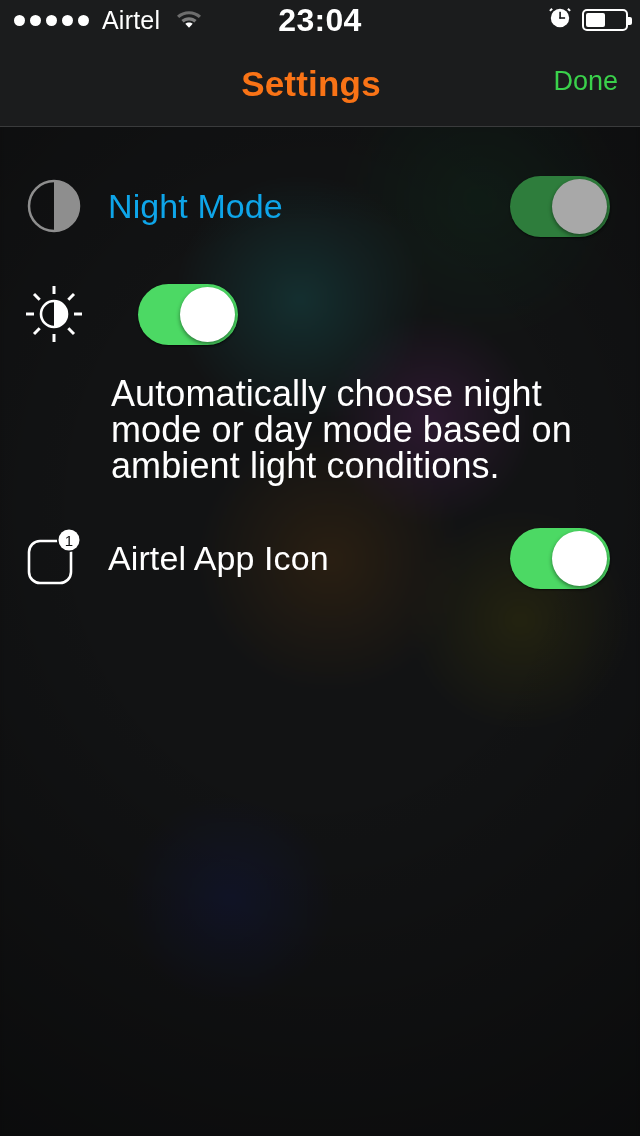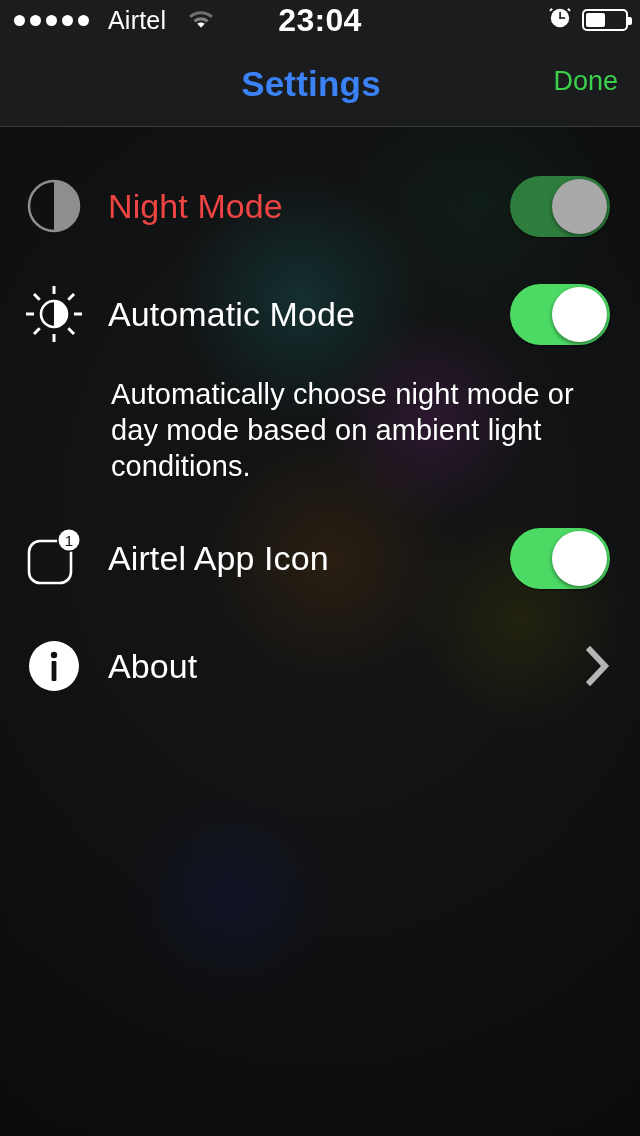--- a/index.html
+++ b/index.html
@@ -49,21 +49,21 @@
     display: flex;
     align-items: center;
     color: #ffffff;
     font-size: 24px;
     z-index: 10;
   }
   .sb-left {
     display: flex;
     align-items: center;
     padding-left: 14px;
-    gap: 19px;
+    gap: 13px;
   }
   .signal-dots { display: flex; align-items: center; gap: 5px; }
   .dot {
     width: 11px; height: 11px;
     border-radius: 50%;
     background: #ffffff;
   }
   .carrier { font-size: 25px; letter-spacing: 0.2px; }
   .wifi-icon { display: block; margin-left: 2px; margin-top: 1px; }
   .sb-center {
@@ -111,21 +111,21 @@
     background: #1b1c1d;
     border-bottom: 1px solid #3a3b3c;
     box-sizing: border-box;
     z-index: 9;
   }
   .nav-title {
     position: absolute;
     left: 0; right: 18px;
     top: 24px;
     text-align: center;
-    color: #3b82f6;
+    color: #f97316;
     font-size: 35px;
     font-weight: bold;
     letter-spacing: 0.2px;
   }
   .nav-done {
     position: absolute;
     right: 22px;
     top: 26px;
     color: #3ad14b;
     font-size: 27px;
@@ -151,21 +151,21 @@
     display: flex;
     align-items: center;
     justify-content: center;
   }
   .row-label {
     flex: 1;
     color: #ffffff;
     font-size: 34px;
     letter-spacing: 0.1px;
   }
-  .row.disabled .row-label { color: #ef4444; }
+  .row.disabled .row-label { color: #0ea5e9; }
   .row-accessory {
     min-width: 130px;
     display: flex;
     align-items: center;
     justify-content: flex-end;
     padding-right: 30px;
   }
 
   
   .switch {
@@ -196,21 +196,21 @@
     font-size: 0;
     line-height: 0;
   }
 
   
   .description {
     position: absolute;
     left: 111px;
     right: 50px;
     color: #ffffff;
-    font-size: 29px;
+    font-size: 36px;
     line-height: 36px;
     letter-spacing: 0.1px;
   }
 </style>
 </head>
 <body>
 
 <div class="phone">
 
   <div class="backdrop"></div>
@@ -285,21 +285,20 @@
             <line x1="29" y1="49" x2="29" y2="57"></line>
             <line x1="1" y1="29" x2="9" y2="29"></line>
             <line x1="49" y1="29" x2="57" y2="29"></line>
             <line x1="9" y1="9" x2="14.7" y2="14.7"></line>
             <line x1="43.3" y1="43.3" x2="49" y2="49"></line>
             <line x1="49" y1="9" x2="43.3" y2="14.7"></line>
             <line x1="14.7" y1="43.3" x2="9" y2="49"></line>
           </g>
         </svg>
       </div>
-      <div class="row-label">Automatic Mode</div>
       <div class="row-accessory">
         <div class="switch">
           <div class="knob"></div>
         </div>
       </div>
     </div>
 
     <div class="description" style="top:248px;">Automatically choose night mode or day mode based on ambient light conditions.</div>
 
     <div class="row" style="top:376px;">
@@ -312,32 +311,15 @@
         </svg>
       </div>
       <div class="row-label">Airtel App Icon</div>
       <div class="row-accessory">
         <div class="switch">
           <div class="knob"></div>
         </div>
       </div>
     </div>
 
-    <div class="row" style="top:484px;">
-      <div class="row-icon">
-        <svg width="56" height="56" viewBox="0 0 56 56">
-          <circle cx="28" cy="28" r="25" fill="#ffffff"></circle>
-          <circle cx="28" cy="17" r="3.2" fill="#111213"></circle>
-          <rect x="25.6" y="23" width="4.8" height="20" rx="1" fill="#111213"></rect>
-        </svg>
-      </div>
-      <div class="row-label">About</div>
-      <div class="row-accessory">
-        <span class="chevron">
-          <svg width="24" height="40" viewBox="0 0 24 40">
-            <polyline points="4,4 19,20 4,36" fill="none" stroke="#b5b5b5" stroke-width="6" stroke-linecap="square" stroke-linejoin="miter"></polyline>
-          </svg>
-        </span>
-      </div>
-    </div>
 
   </div>
 </div>
 
 </body></html>

